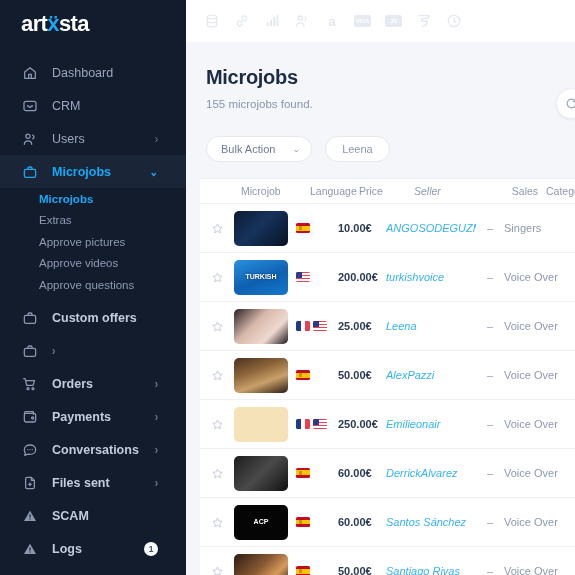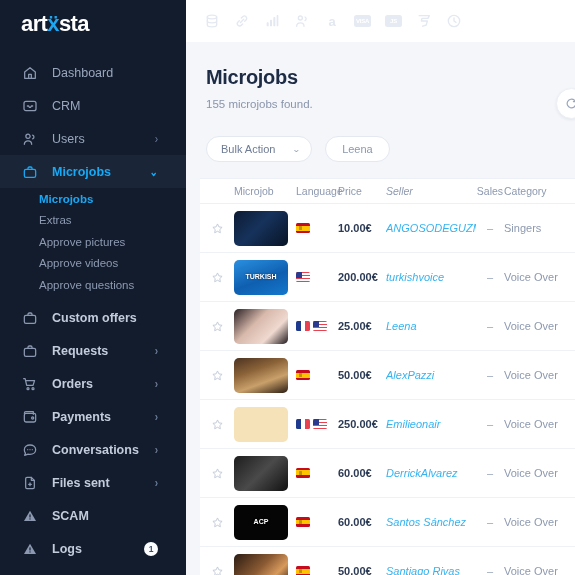--- a/index.html
+++ b/index.html
@@ -102,21 +102,21 @@
     height: 26px; border: 1px solid #e4e8f0; border-radius: 13px;
     background: #ffffff; display: flex; align-items: center;
     padding: 0 16px; cursor: pointer;
   }
   .apply-btn .txt { font-size: 11px; color: #8c98ae; }
 
   
   .table-wrap { margin: 16px 0 0 14px; }
   .thead {
     display: flex; align-items: center; height: 26px;
-    background: #ffffff; border-top: 1px solid #edf0f6; border-bottom: 1px solid #edf0f6;
+    background: #ffffff; border-top: 1px solid #edf0f6; border-bottom: 1px solid #edf0f6; gap: 7px;
   }
   .thead .th { font-size: 10.5px; color: #8d99b0; }
 
   .row {
     display: flex; align-items: center; height: 49px;
     background: #ffffff; border-bottom: 1px solid #eef1f6;
   }
   .c-star  { width: 34px; display: flex; justify-content: center; align-items: center; flex: 0 0 34px; }
   .c-thumb { width: 62px; flex: 0 0 62px; display: flex; align-items: center; }
   .c-lang  { width: 42px; flex: 0 0 42px; display: flex; align-items: center; gap: 3px; }
@@ -236,21 +236,20 @@
         <span class="lbl">Custom offers</span>
       </div>
 
       <div class="nav-item strong">
         <span class="ico">
           <svg viewBox="0 0 24 24" fill="none" stroke="#8b98b0" stroke-width="1.9" stroke-linecap="round" stroke-linejoin="round">
             <rect x="3.5" y="8" width="17" height="12" rx="2.5"></rect>
               <path d="M9 8V6.2A1.7 1.7 0 0 1 10.7 4.5h2.6A1.7 1.7 0 0 1 15 6.2V8"></path>
           </svg>
         </span>
-        <span class="lbl">Requests</span>
         <span class="chev">›</span>
       </div>
 
       <div class="nav-item strong">
         <span class="ico">
           <svg viewBox="0 0 24 24" fill="none" stroke="#8b98b0" stroke-width="1.9" stroke-linecap="round" stroke-linejoin="round">
             <path d="M2.5 4h2.2l2.3 10h9.6l2.2-7H6"></path>
               <circle cx="9" cy="19" r="1.5"></circle>
               <circle cx="16.5" cy="19" r="1.5"></circle>
           </svg>

